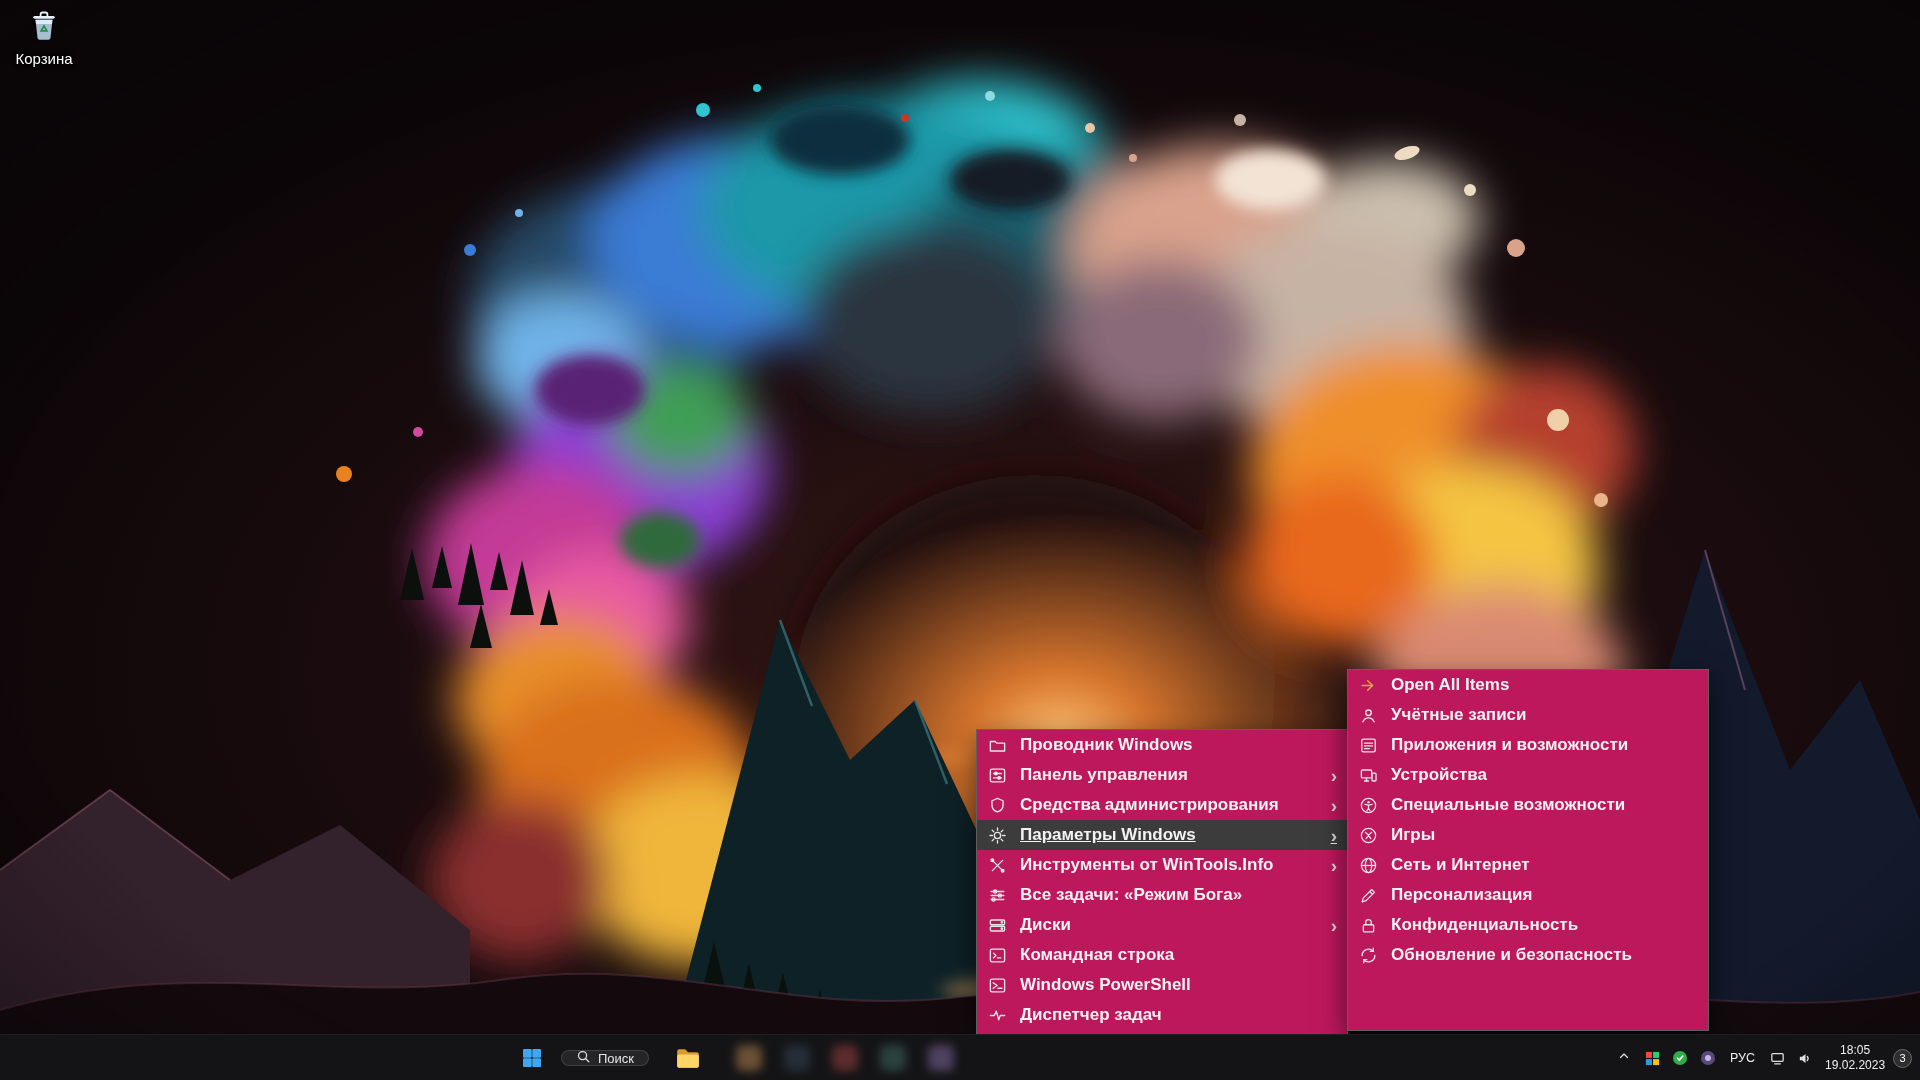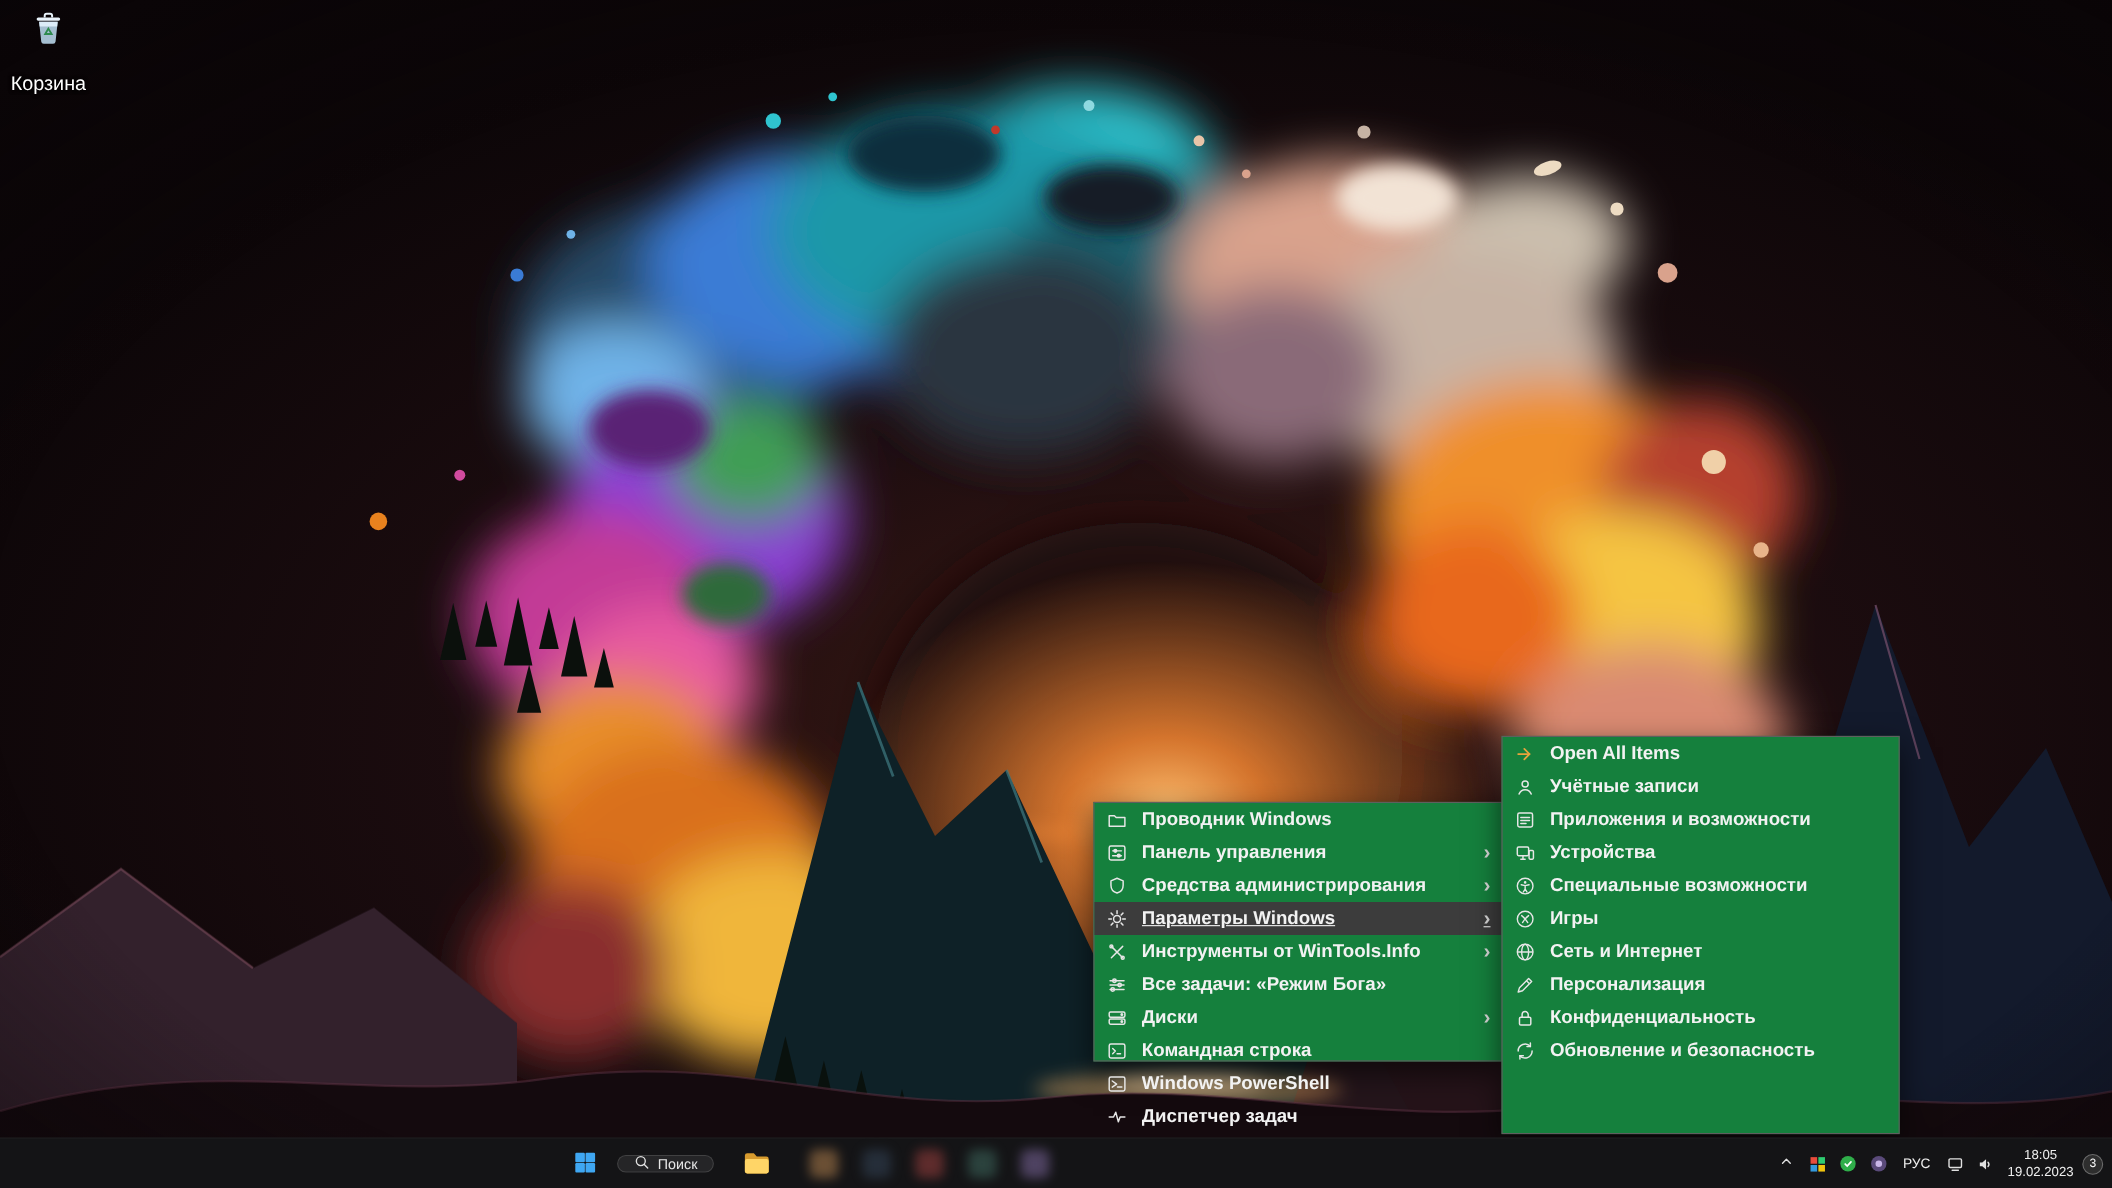--- a/index.html
+++ b/index.html
@@ -7,27 +7,27 @@
               font-family:"Liberation Sans", sans-serif; }
   .stage { position:relative; width:1920px; height:1080px; overflow:hidden; }
 
   
   .wallpaper { position:absolute; inset:0; }
   .wallpaper svg { display:block; }
 
   
   .desktop-icon { position:absolute; left:8px; top:8px; width:72px; text-align:center;
                   color:#fff; cursor:default; }
-  .desktop-icon .di-label { font-size:18px; margin-top:17px;
+  .desktop-icon .di-label { font-size:15px; margin-top:2px;
                   text-shadow:0 1px 3px rgba(0,0,0,.95), 0 0 4px rgba(0,0,0,.8); }
 
   
-  .menu { position:absolute; background:#15803d; border:1px solid #5f5f5f;
-          box-shadow:0 10px 26px rgba(0,0,0,.6); z-index:30;margin-left:18px; }
-  .ctx  { left:976px; top:729px; width:372px; height:236px; }
+  .menu { position:absolute; background:#be185d; border:1px solid #5f5f5f;
+          box-shadow:0 10px 26px rgba(0,0,0,.6); z-index:30; }
+  .ctx  { left:976px; top:729px; width:372px; height:306px; }
   .sub  { left:1347px; top:669px; width:362px; height:362px; }
   .menu-item { display:flex; align-items:center; height:30px; padding:0 10px 0 9px;
                color:#f2f2f2; font-size:17px; font-weight:bold; white-space:nowrap;
                cursor:default; }
   .menu-item.hl { background:#3c3c3c;text-decoration:underline; }
   .mi-icon { width:22px; height:22px; margin-right:12px; flex:0 0 22px;
              display:flex; align-items:center; justify-content:center; }
   .mi-label { flex:1; overflow:hidden; }
   .chev { margin-left:8px; color:#d8d8d8; font-size:19px; line-height:1; }
 

